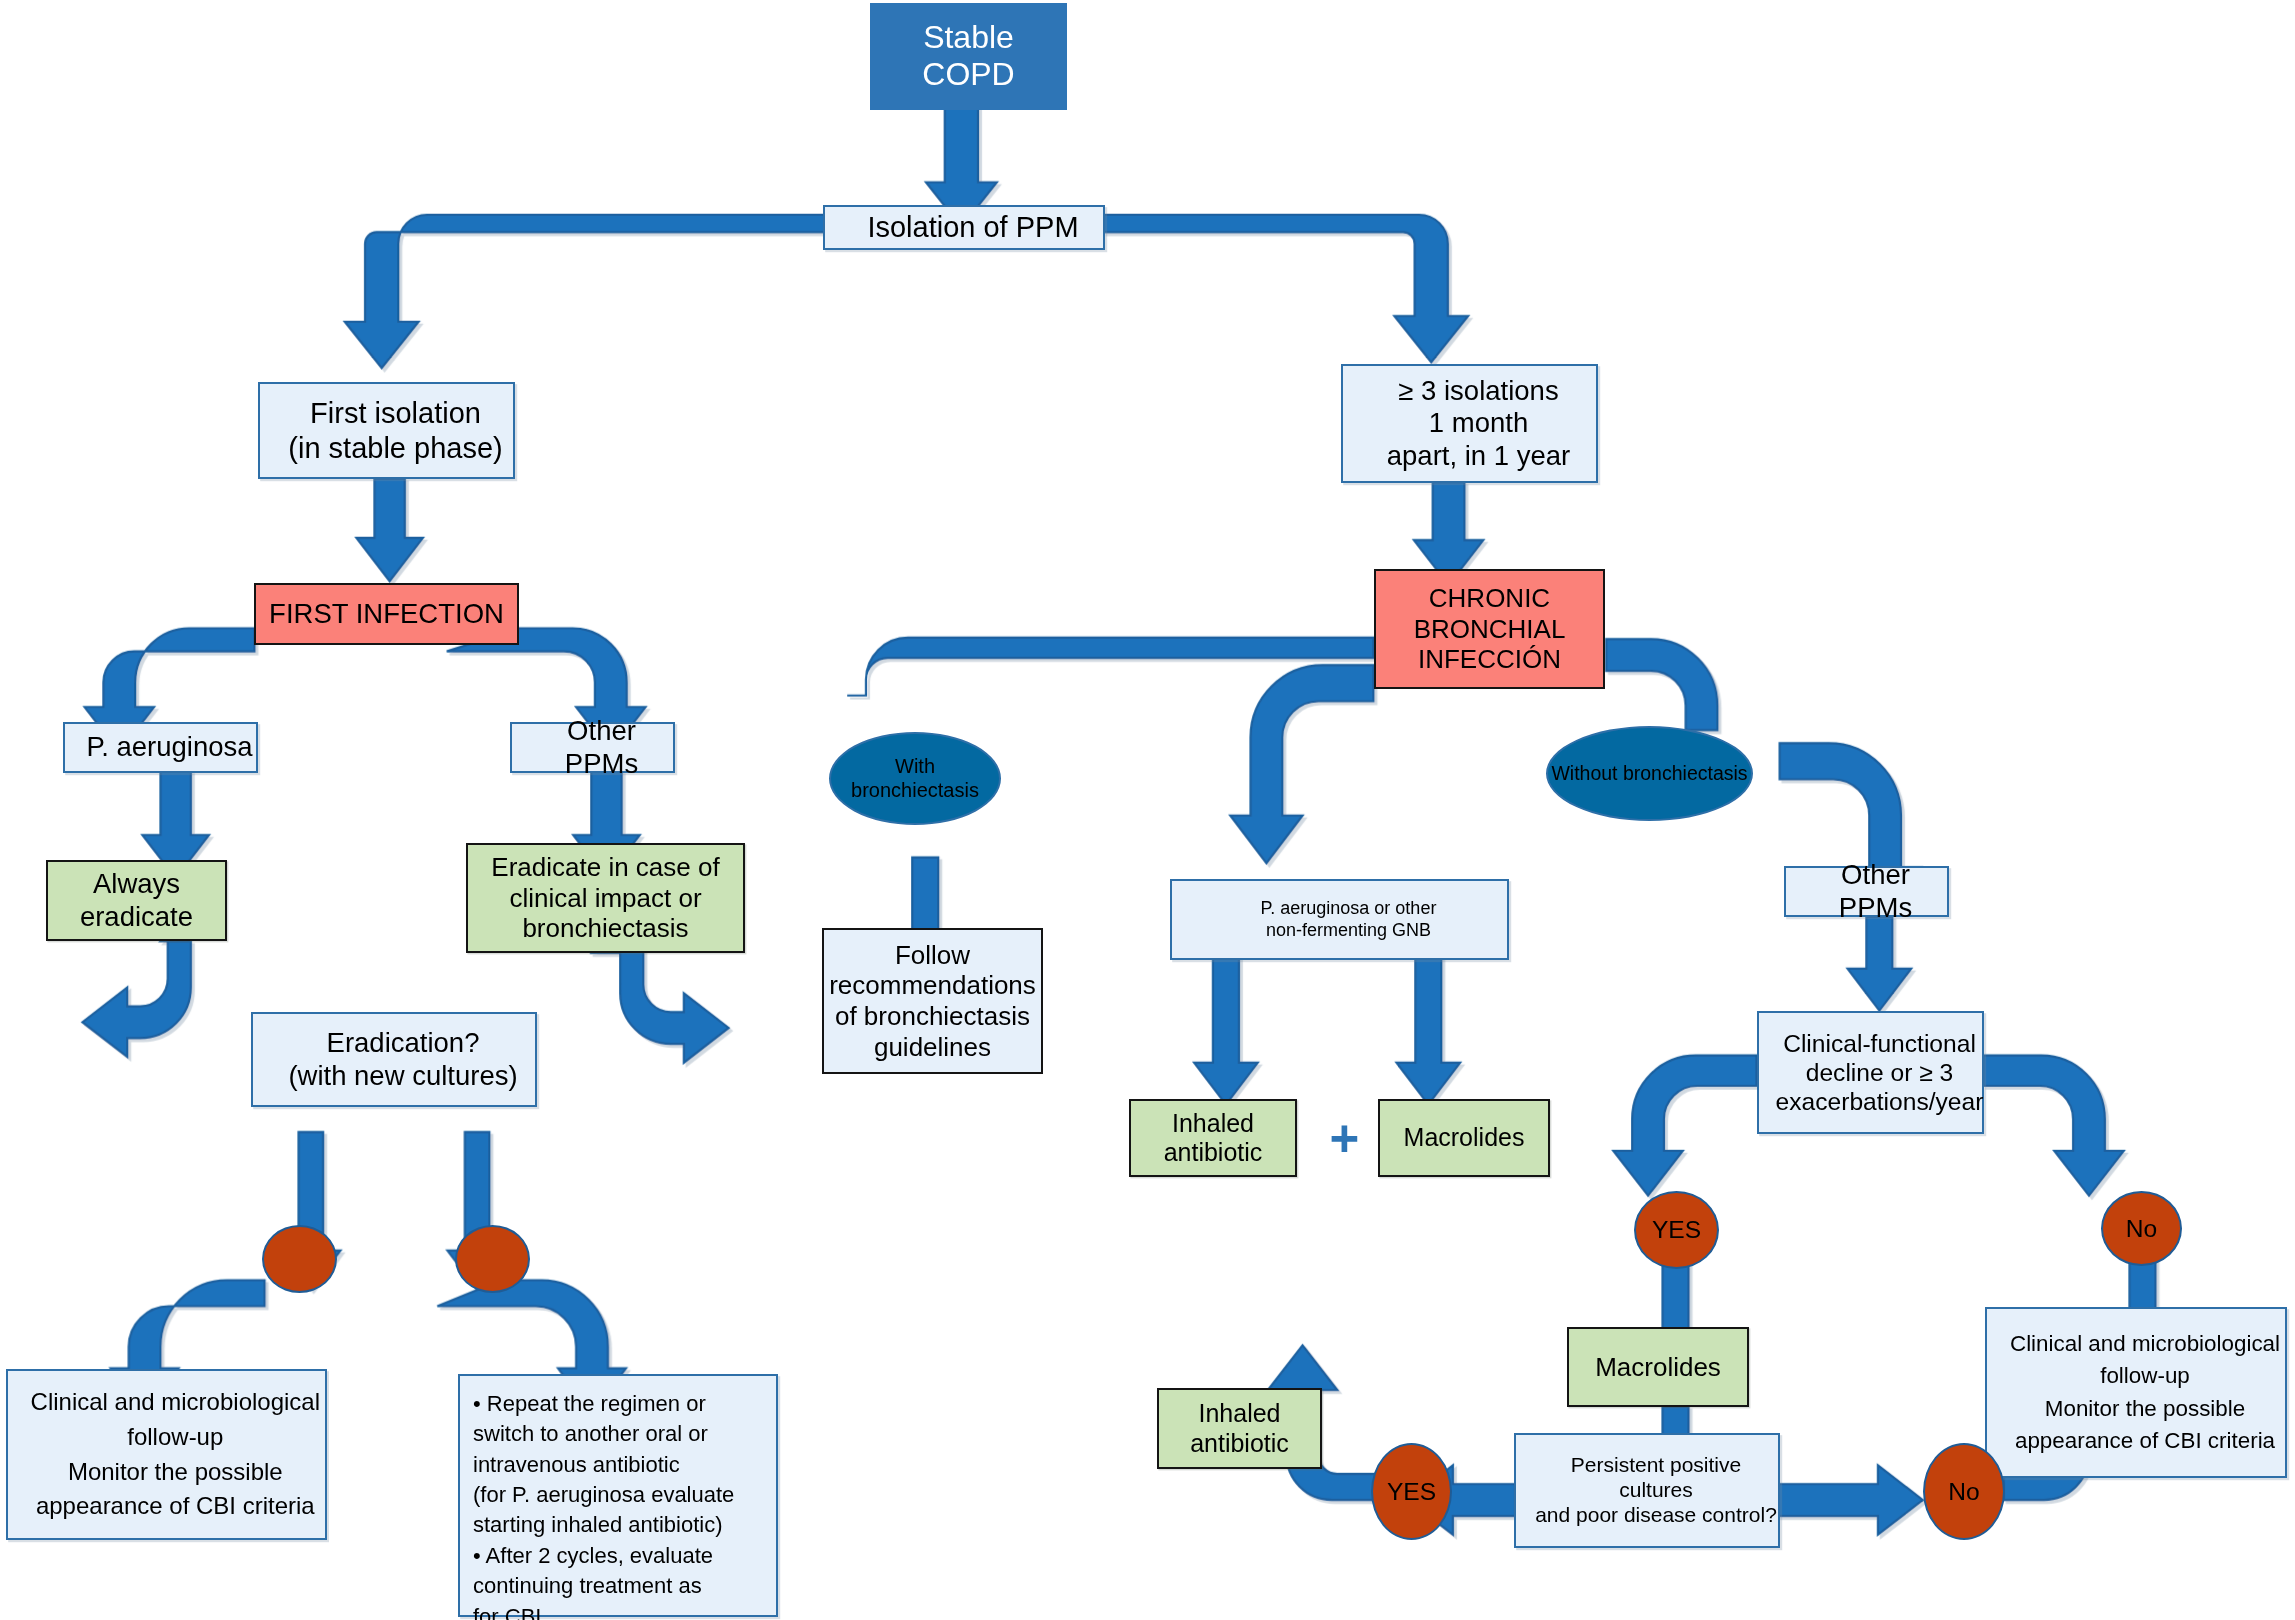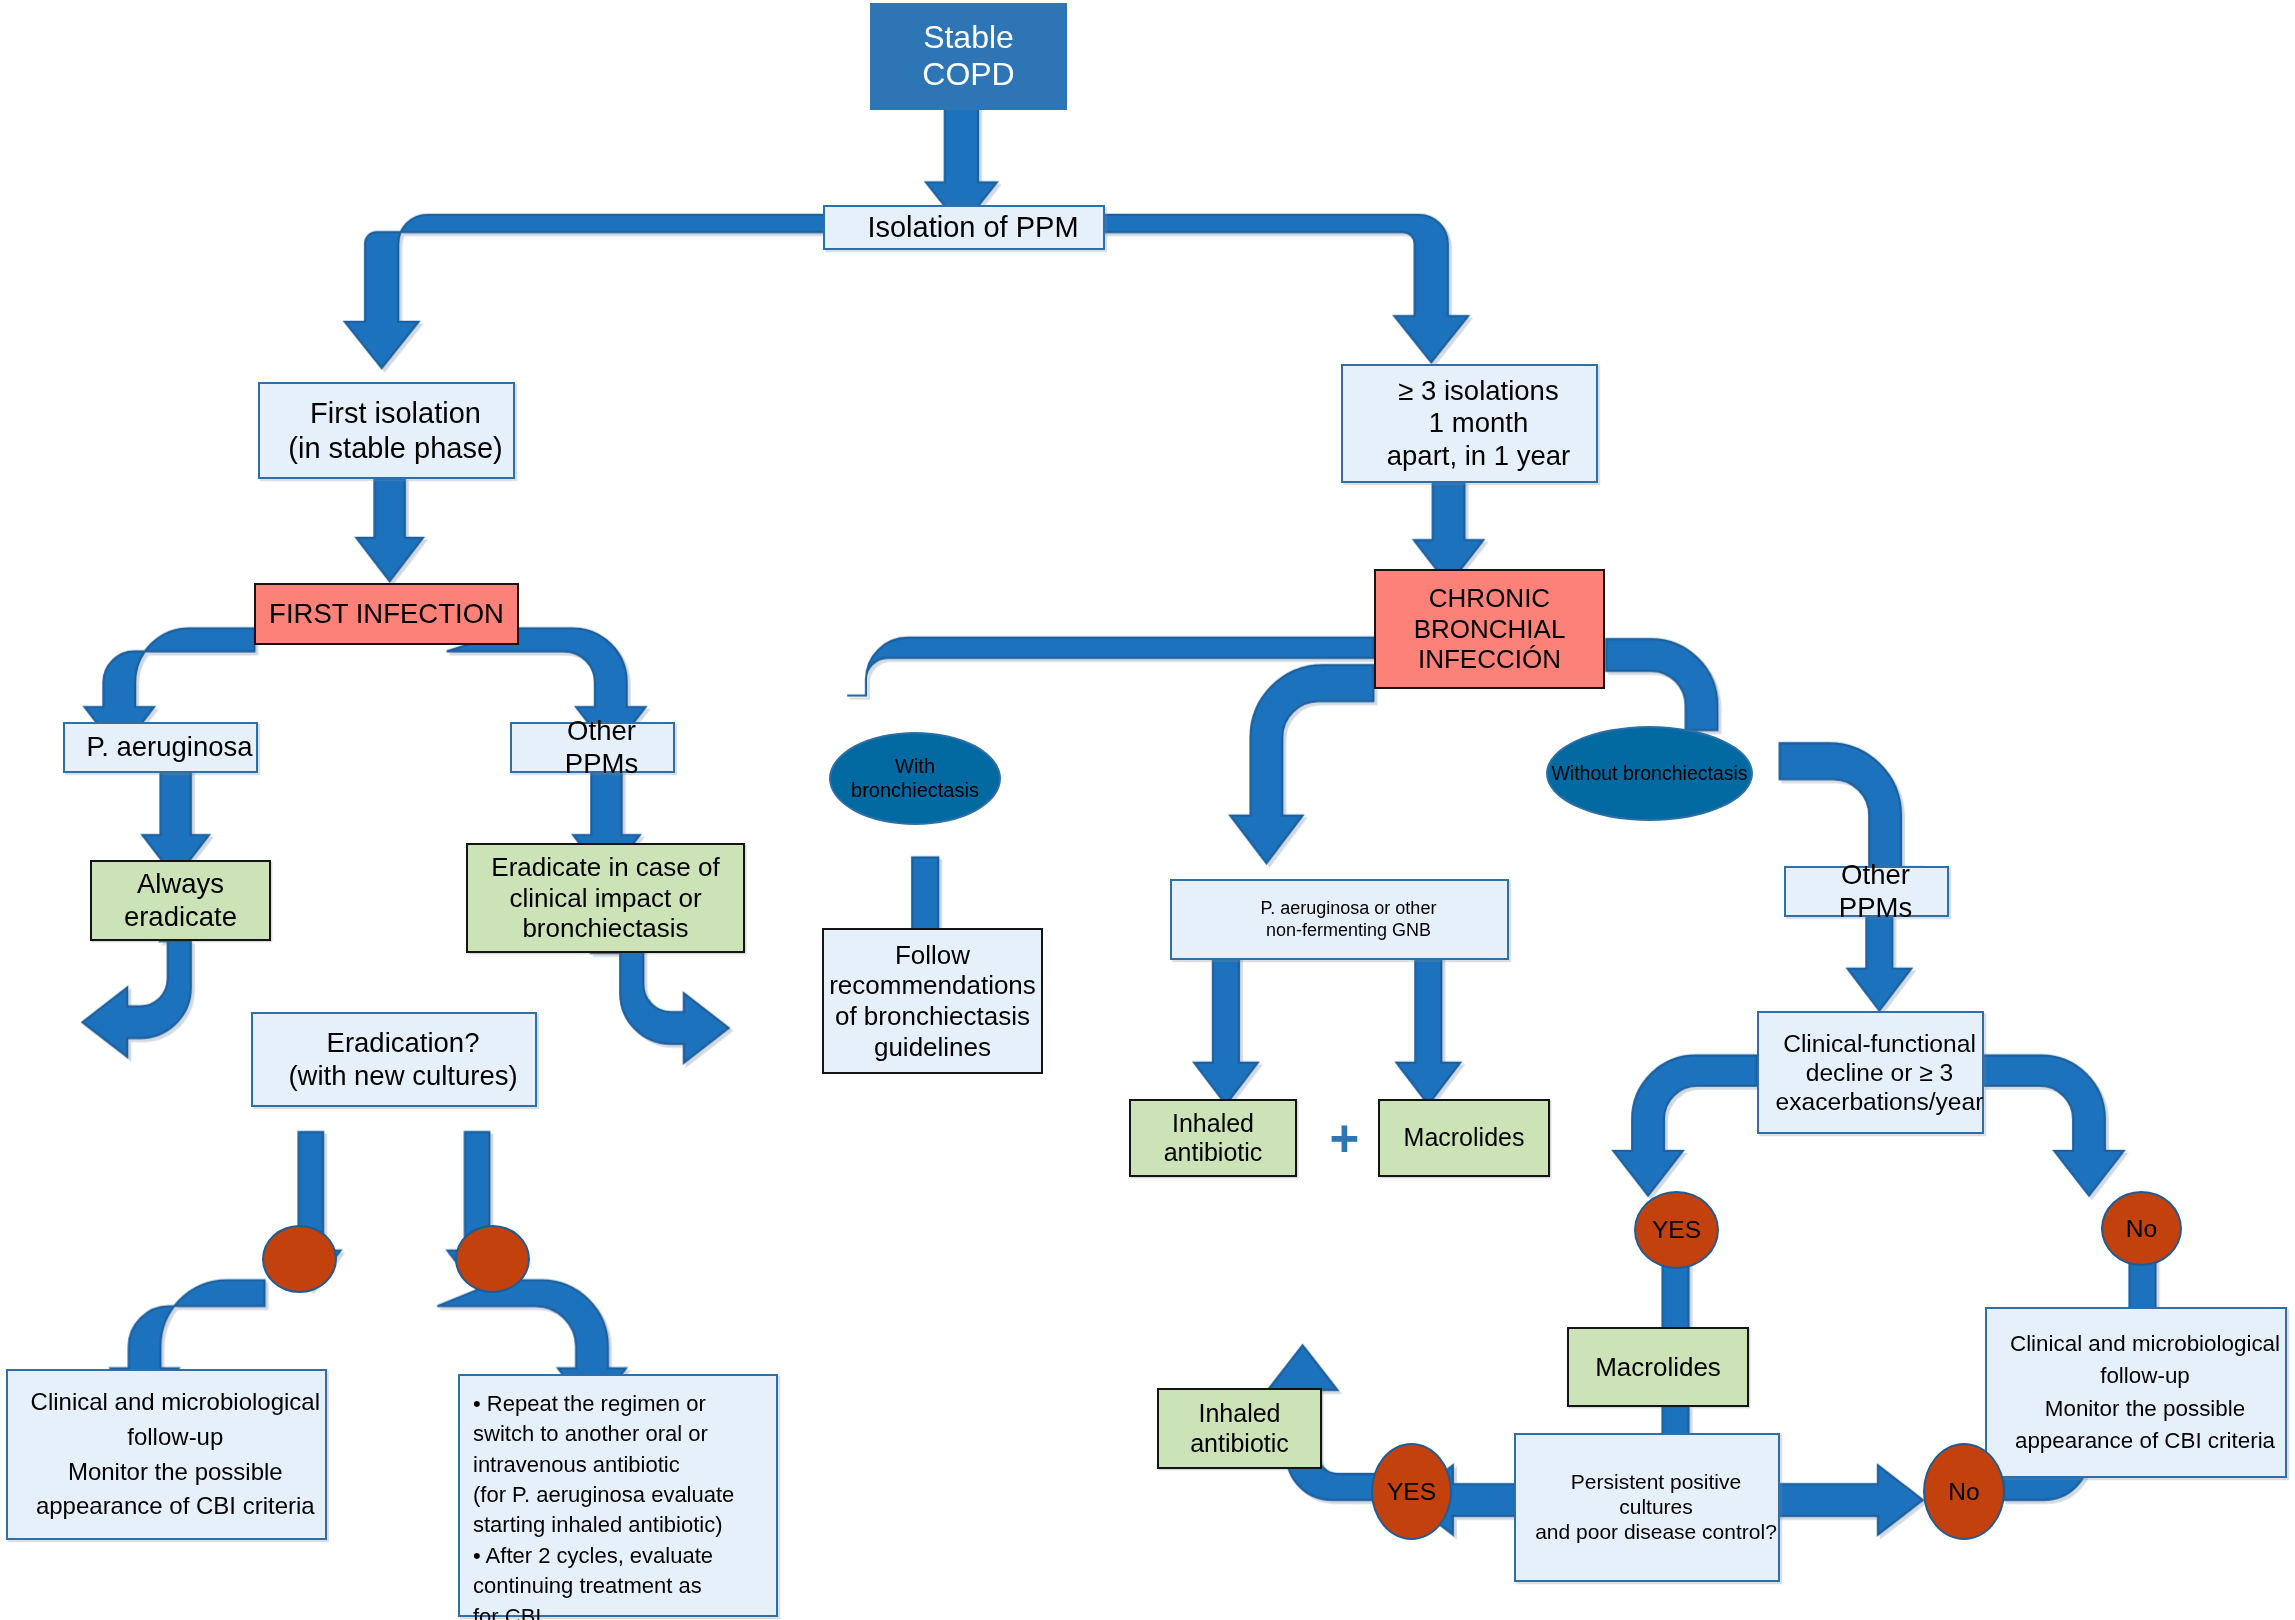--- a/index.html
+++ b/index.html
@@ -179,21 +179,21 @@
 
   <div class="node box-light" style="left:258px; top:382px; width:257px; height:97px; font-size:29px;">First isolation
 (in stable phase)</div>
 
   <div class="node box-pink" style="left:254px; top:583px; width:265px; height:62px; font-size:27.5px;">FIRST INFECTION</div>
 
   <div class="node box-light" style="left:63px; top:722px; width:195px; height:51px; font-size:27.5px;">P. aeruginosa</div>
 
   <div class="node box-light" style="left:510px; top:722px; width:165px; height:51px; font-size:27.5px;">Other PPMs</div>
 
-  <div class="node box-green" style="left:46px; top:860px; width:181px; height:81px; font-size:27.5px;margin-left:44px;">Always
+  <div class="node box-green" style="left:46px; top:860px; width:181px; height:81px; font-size:27.5px;">Always
 eradicate</div>
 
   <div class="node box-green" style="left:466px; top:843px; width:279px; height:110px; font-size:26px;">Eradicate in case of
 clinical impact or
 bronchiectasis</div>
 
   <div class="node box-light" style="left:251px; top:1012px; width:286px; height:95px; font-size:27.5px;">Eradication?
 (with new cultures)</div>
 
   <div class="node ellipse-light" style="left:262px; top:1225px; width:75px; height:68px; font-size:24.6px;"></div>
@@ -254,21 +254,21 @@
   <div class="node box-green" style="left:1567px; top:1327px; width:182px; height:80px; font-size:26px;">Macrolides</div>
 
   <div class="node box-light" style="left:1985px; top:1307px; width:302px; height:171px; font-size:22.4px; line-height:1.45;">Clinical and microbiological
 follow-up
 Monitor the possible
 appearance of CBI criteria</div>
 
   <div class="node box-green" style="left:1157px; top:1388px; width:165px; height:81px; font-size:25px;">Inhaled
 antibiotic</div>
 
-  <div class="node box-light" style="left:1514px; top:1433px; width:266px; height:149px; font-size:21px;">Persistent positive cultures
+  <div class="node box-light" style="left:1514px; top:1433px; width:266px; height:115px; font-size:21px;">Persistent positive cultures
 and poor disease control?</div>
 
   <div class="node ellipse-light" style="left:1371px; top:1443px; width:81px; height:97px; font-size:24.6px;">YES</div>
 
   <div class="node ellipse-light" style="left:1923px; top:1443px; width:82px; height:97px; font-size:24.6px;">No</div>
 
 </div>
 
 
 </body></html>

